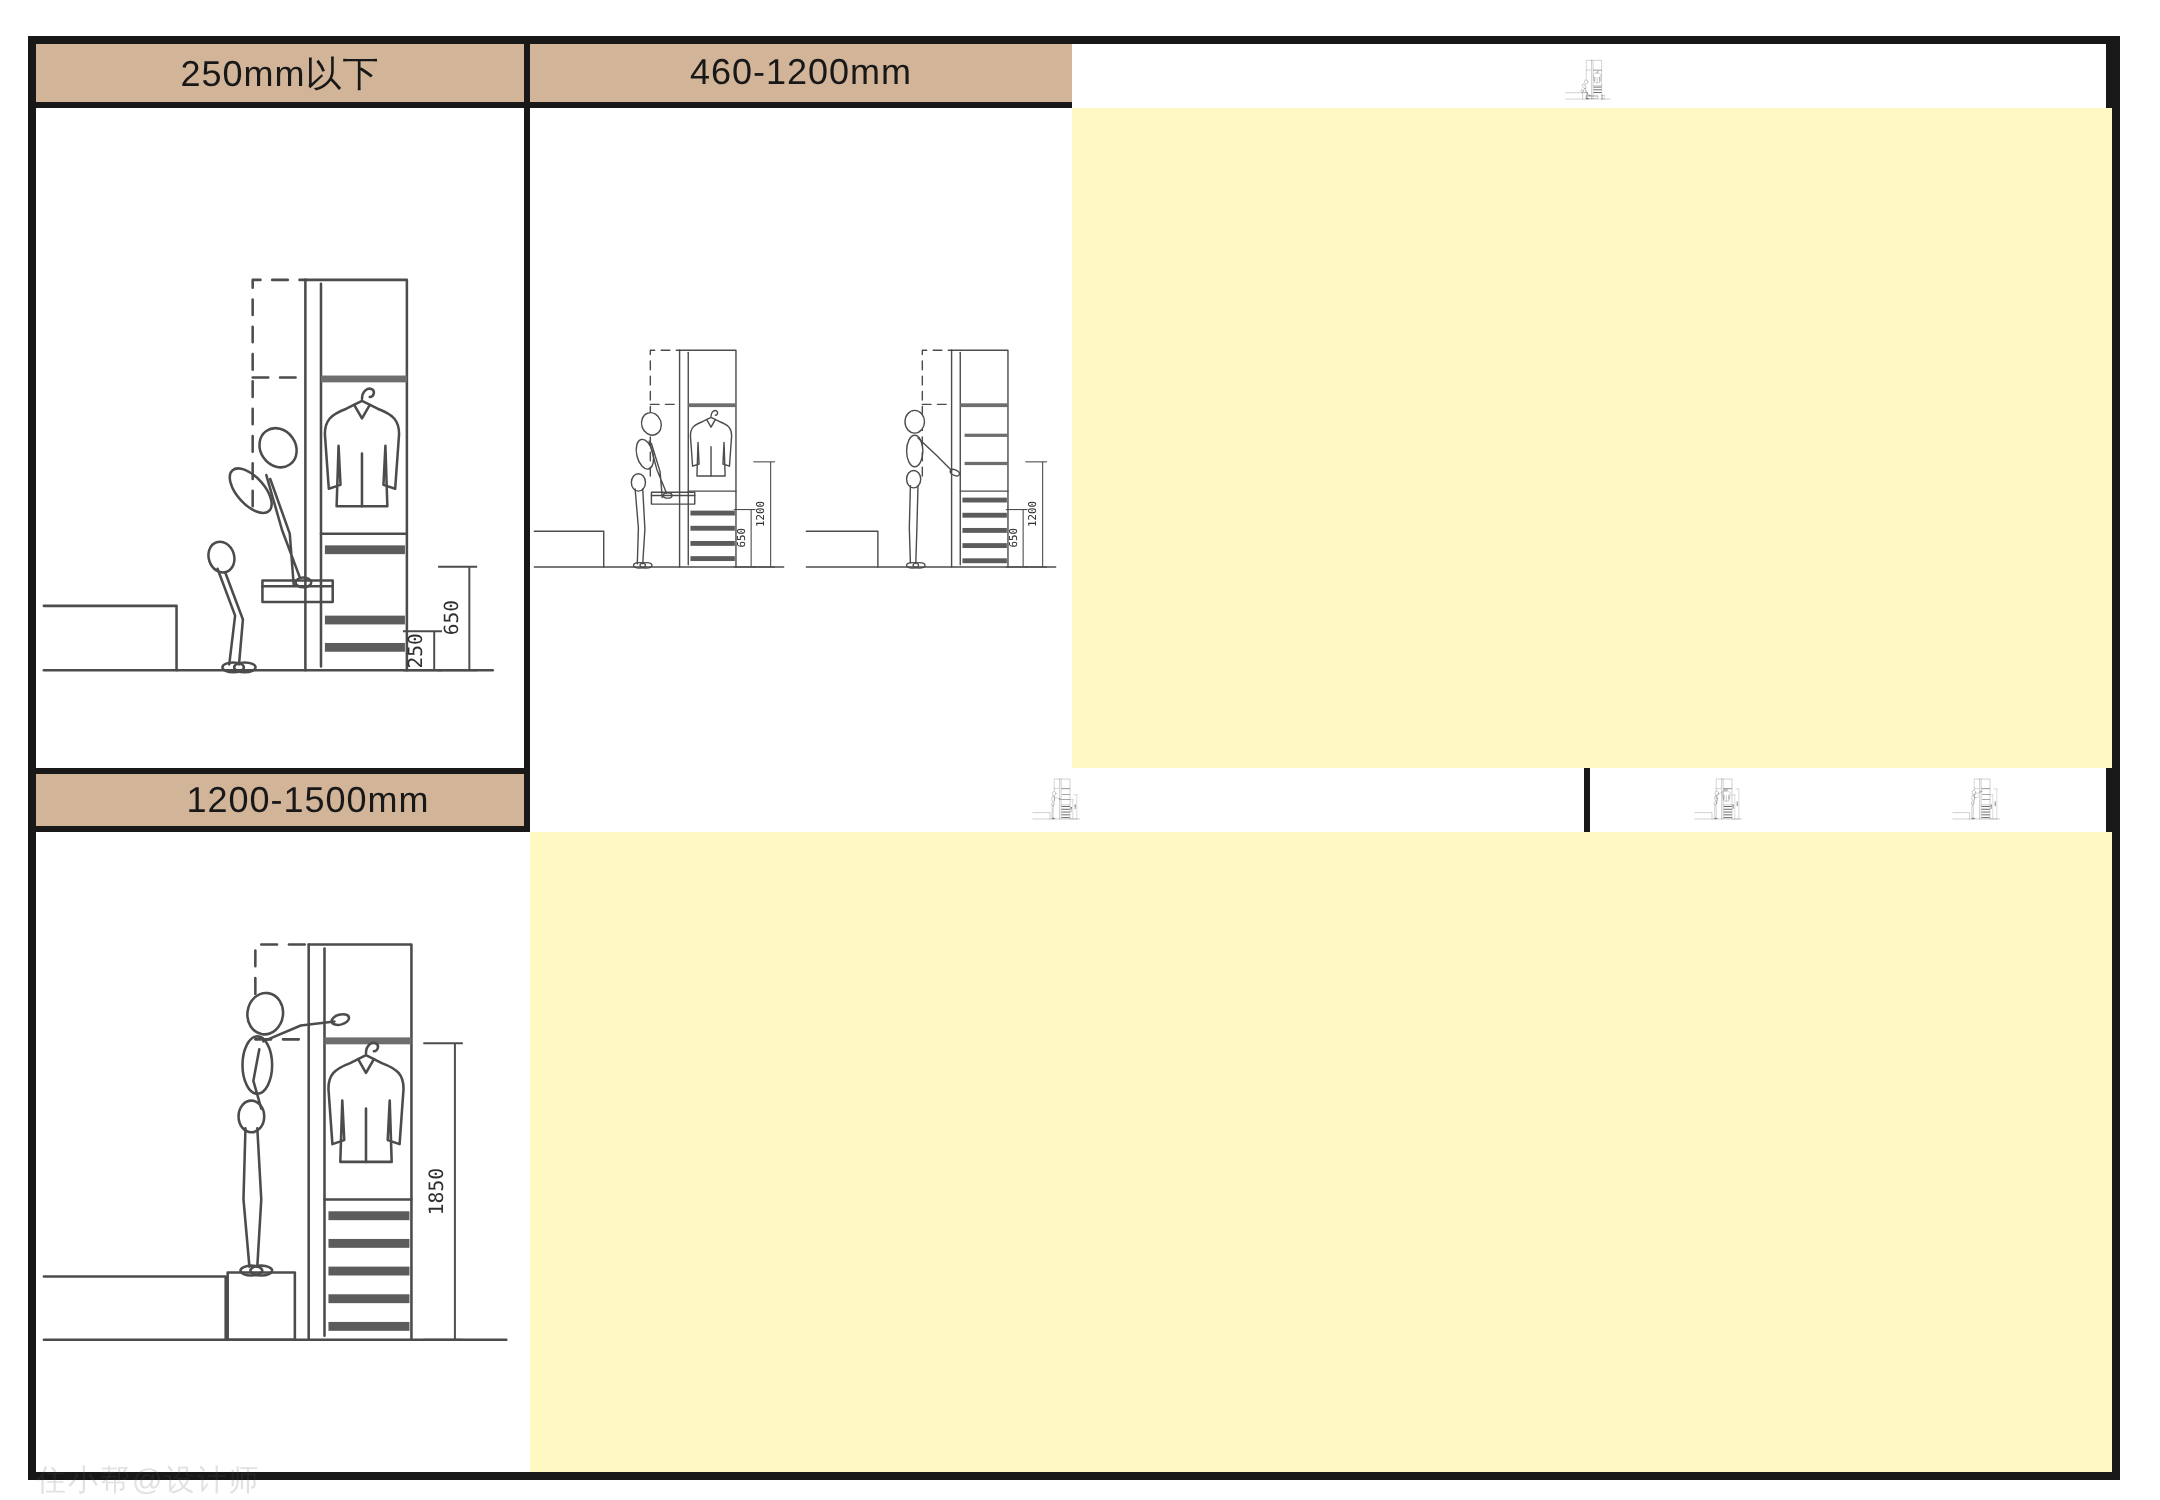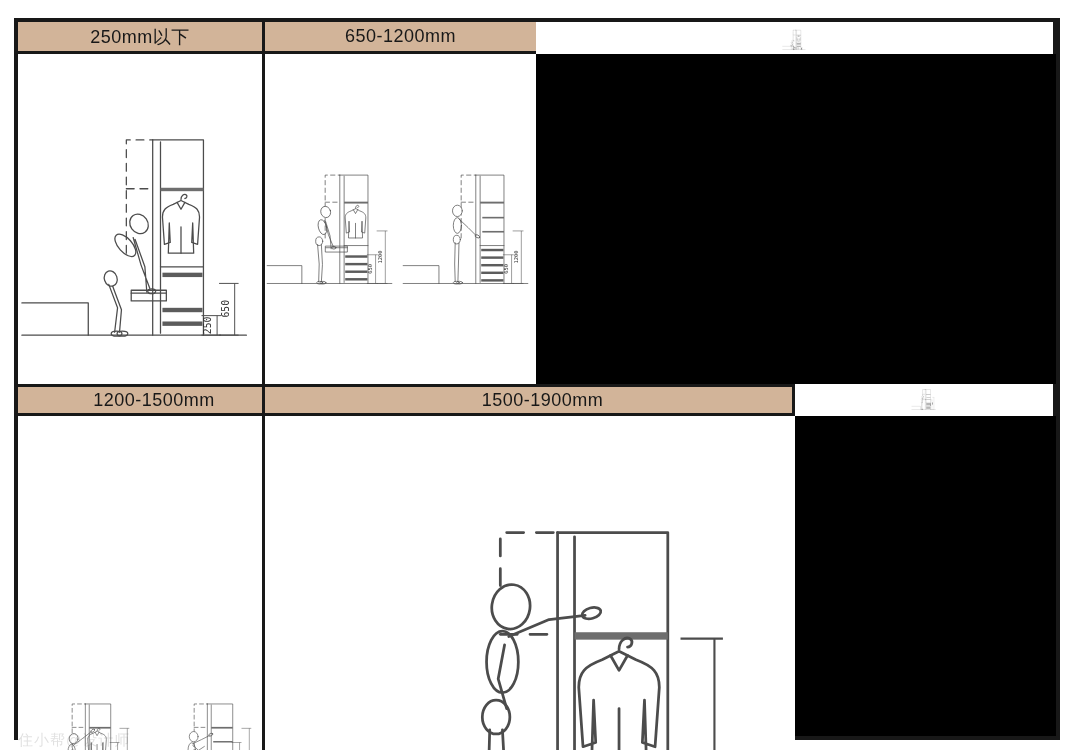--- a/index.html
+++ b/index.html
@@ -1,17 +1,17 @@
 <!DOCTYPE html>
 <html><head>
 <meta charset="utf-8">
 <style>
   html,body{margin:0;padding:0;background:#ffffff;}
   body{width:1080px;height:750px;position:relative;font-family:"Liberation Sans",sans-serif;overflow:hidden;}
-  .frame{position:absolute;left:14px;top:18px;width:1046px;height:722px;border:4px solid #181818;box-sizing:border-box;background:#000000;}
+  .frame{position:absolute;left:14px;top:18px;width:1046px;height:722px;border:4px solid #181818;box-sizing:border-box;background:#fef9c3;}
   .grid{display:grid;width:100%;}
   .grid-top{grid-template-columns:247px 271px 1fr;grid-template-rows:32px 330px;}
   .grid-bottom{grid-template-columns:247px 530px 1fr;grid-template-rows:32px 1fr;height:352px;}
   .cell{box-sizing:border-box;position:relative;background:#fff;}
   .c1,.c2{border-right:3px solid #181818;}
   .hd{background:#d2b499;border-bottom:3px solid #181818;display:flex;align-items:center;justify-content:center;
       font-size:18px;color:#181818;letter-spacing:0.5px;}
   .hd2{border-top:3px solid #181818;padding-left:28px;}
   .ct{display:flex;align-items:stretch;justify-content:center;}
   .scene{display:block;height:100%;}
@@ -31,21 +31,21 @@
 </head>
 <body>
 
 <div class="frame">
 
   <div class="grid grid-top">
     <div class="cell hd c1">
         <span>250mm以下</span>
       </div>
     <div class="cell hd">
-        <span>650-1200mm</span>
+        <span>460-1200mm</span>
       </div>
 
     <div class="cell ct c1 one">
       <svg class="scene" viewBox="0 0 250 330" preserveAspectRatio="xMidYMid meet">
         <g>
             <path class="ln" d="M4 284 H234"></path>
           </g>
         <g>
             <path class="ln" d="M4 251 H92 V284"></path>
           </g>
@@ -259,23 +259,20 @@
           <text x="216" y="235" transform="rotate(-90 216 235)">1200</text>
         </g>
       </svg>
     </div>
   </div>
 
   <div class="grid grid-bottom">
     <div class="cell hd hd2 c1">
         <span>1200-1500mm</span>
       </div>
-    <div class="cell hd hd2 c2">
-        <span>1500-1900mm</span>
-      </div>
 
     <div class="cell ct c1 one">
       <svg class="scene" viewBox="0 0 250 320" preserveAspectRatio="xMidYMid meet">
         <g>
             <path class="ln" d="M4 255 H238"></path>
           </g>
         <g>
             <path class="ln" d="M4 223 H90 V255"></path>
           </g>
         <g>

